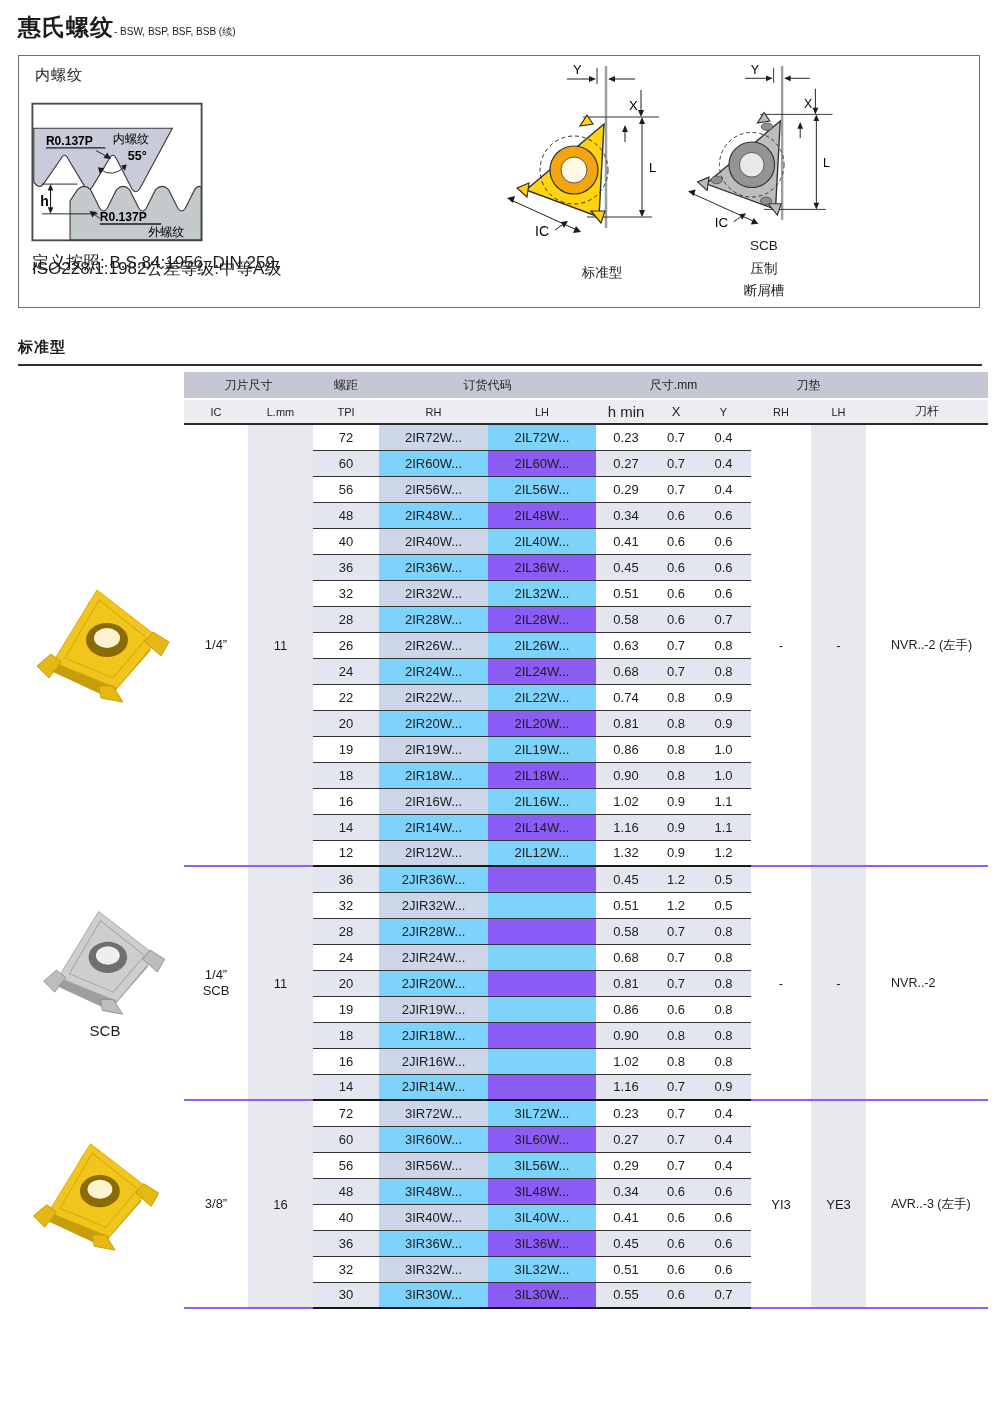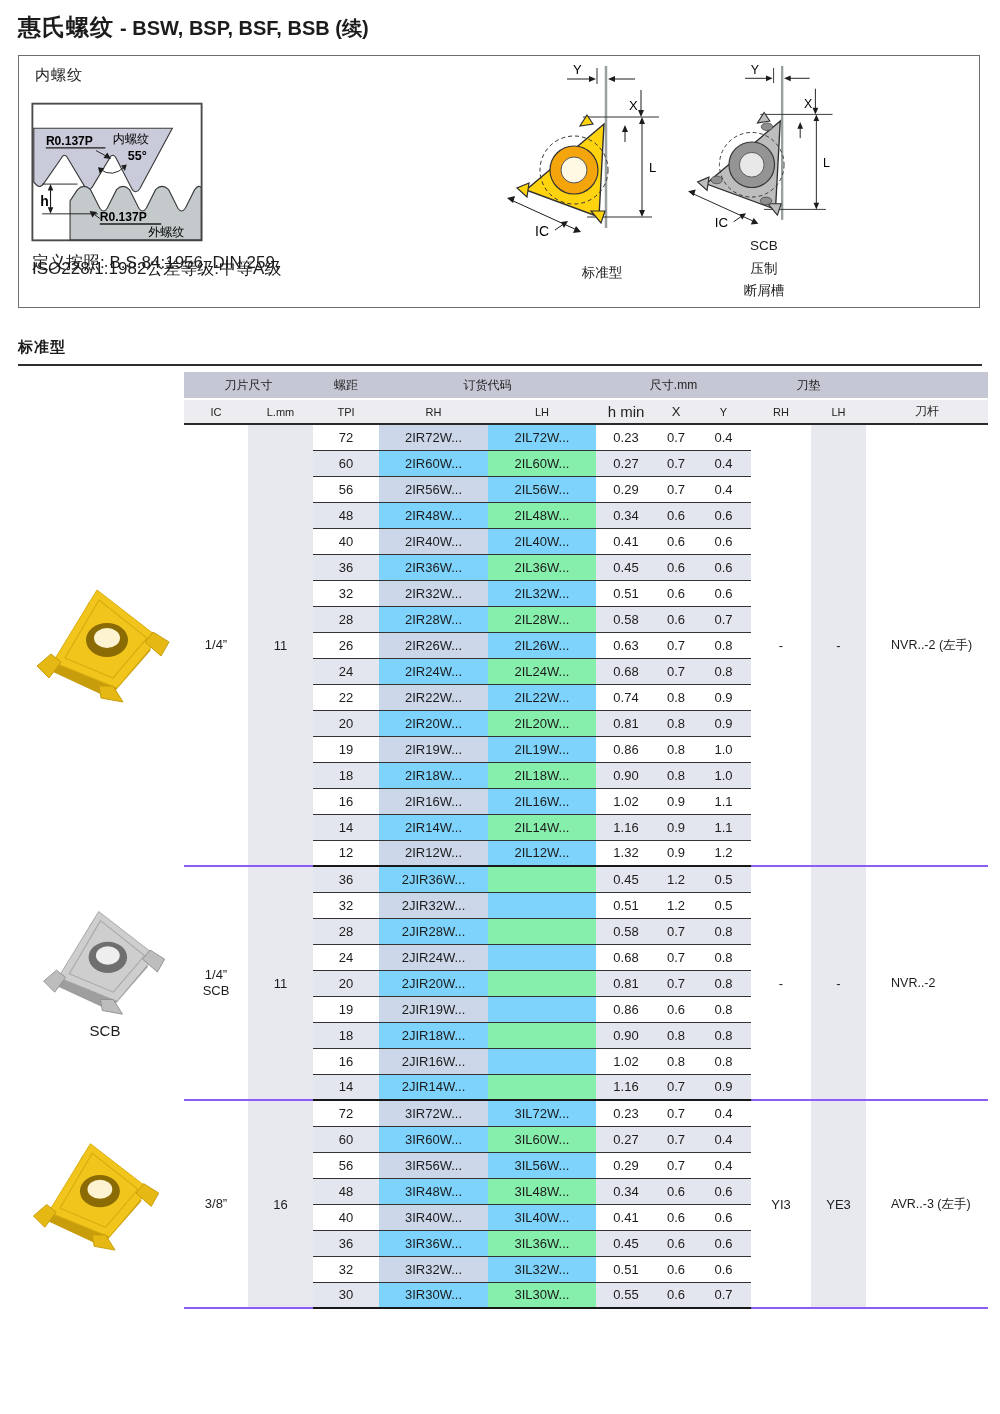--- a/index.html
+++ b/index.html
@@ -3,21 +3,21 @@
 <meta charset="utf-8">
 <style>
   * { margin:0; padding:0; box-sizing:border-box; }
   body { background:#fff; }
   .page { position:relative; width:1000px; height:1414px; background:#fff;
           font-family:"Liberation Sans","DejaVu Sans",sans-serif; color:#1c1c1c; overflow:hidden; }
   .abs { position:absolute; }
 
   
   .title-zh { font-size:23px; font-weight:bold; letter-spacing:1px; }
-  .title-suffix { font-size:20px; font-weight:700; margin-left:6px; }
+  .title-suffix { font-size:10px; font-weight:400; }
 
   
   .info-box { left:18px; top:55px; width:962px; height:253px; border:1px solid #6e6e6e; background:#fff;padding-left:16px; }
   .info-heading { left:16px; top:10px; font-size:15px; letter-spacing:1px; }
   .def-text { left:13px; font-size:17px; line-height:1.0; }
   .diagram-caption { text-align:center; font-size:13.5px; }
 
   
   .section-title { left:18px; top:338px; font-size:15px; font-weight:bold; letter-spacing:1px; }
   .section-rule { left:18px; top:364px; width:964px; height:2px; background:#2e2e2e; }
@@ -30,21 +30,21 @@
   .t tr.cols th  { background:#ededf1; height:25px; font-size:11px; border-bottom:2px solid #2a2a2a; }
   .t tr.cols th.f15 { font-size:15px; }
   .t tr.cols th.f13 { font-size:13px; }
   .t tr.cols th.f12 { font-size:12px; }
   .t tbody td { height:26px; font-size:13px; text-align:center; vertical-align:middle; background:#fff; }
   .t td.striped { border-bottom:1px solid #333; }
   .t tr.dark td.striped { background:#e3e6ee; }
   .t td.c-rh { background:#ccd6e9; }
   .t tr.dark td.c-rh { background:#7dd3fc; }
   .t td.c-lh { background:#7dd3fc; }
-  .t tr.dark td.c-lh { background:#86efac;margin-top:36px; }
+  .t tr.dark td.c-lh { background:#8b5cf6;margin-top:36px; }
   .t td.cell-lmm, .t td.shim-lh { background:#e8e9ee; }
   .t td.cell-ic { white-space:pre-line; line-height:1.2; }
   .t td.cell-holder { text-align:left; padding-left:25px; font-size:12.5px; }
   .t td.merge { border-bottom:2px solid #8b5cf6; }
   .t tr.block-last td { border-bottom:2px solid #181818; }
 
   .photo-caption { text-align:center; font-size:15px; }
   svg text { font-family:"Liberation Sans","DejaVu Sans",sans-serif; }
 </style>
 </head>

